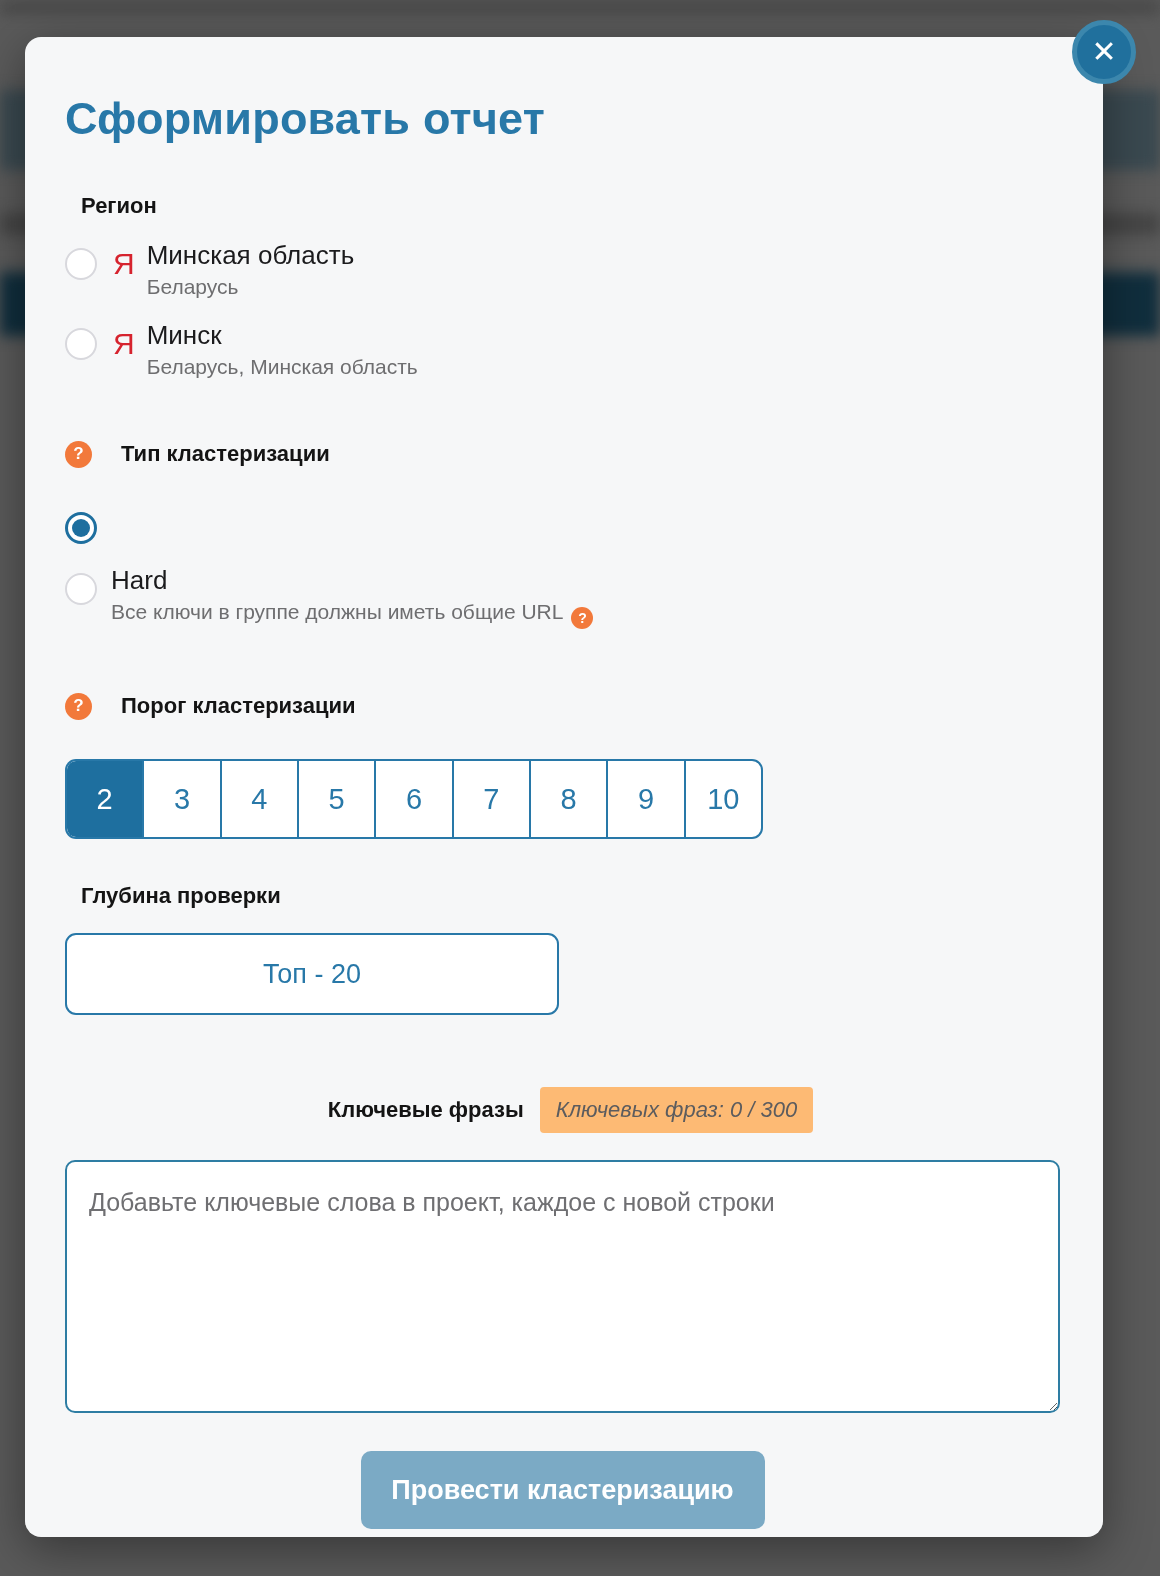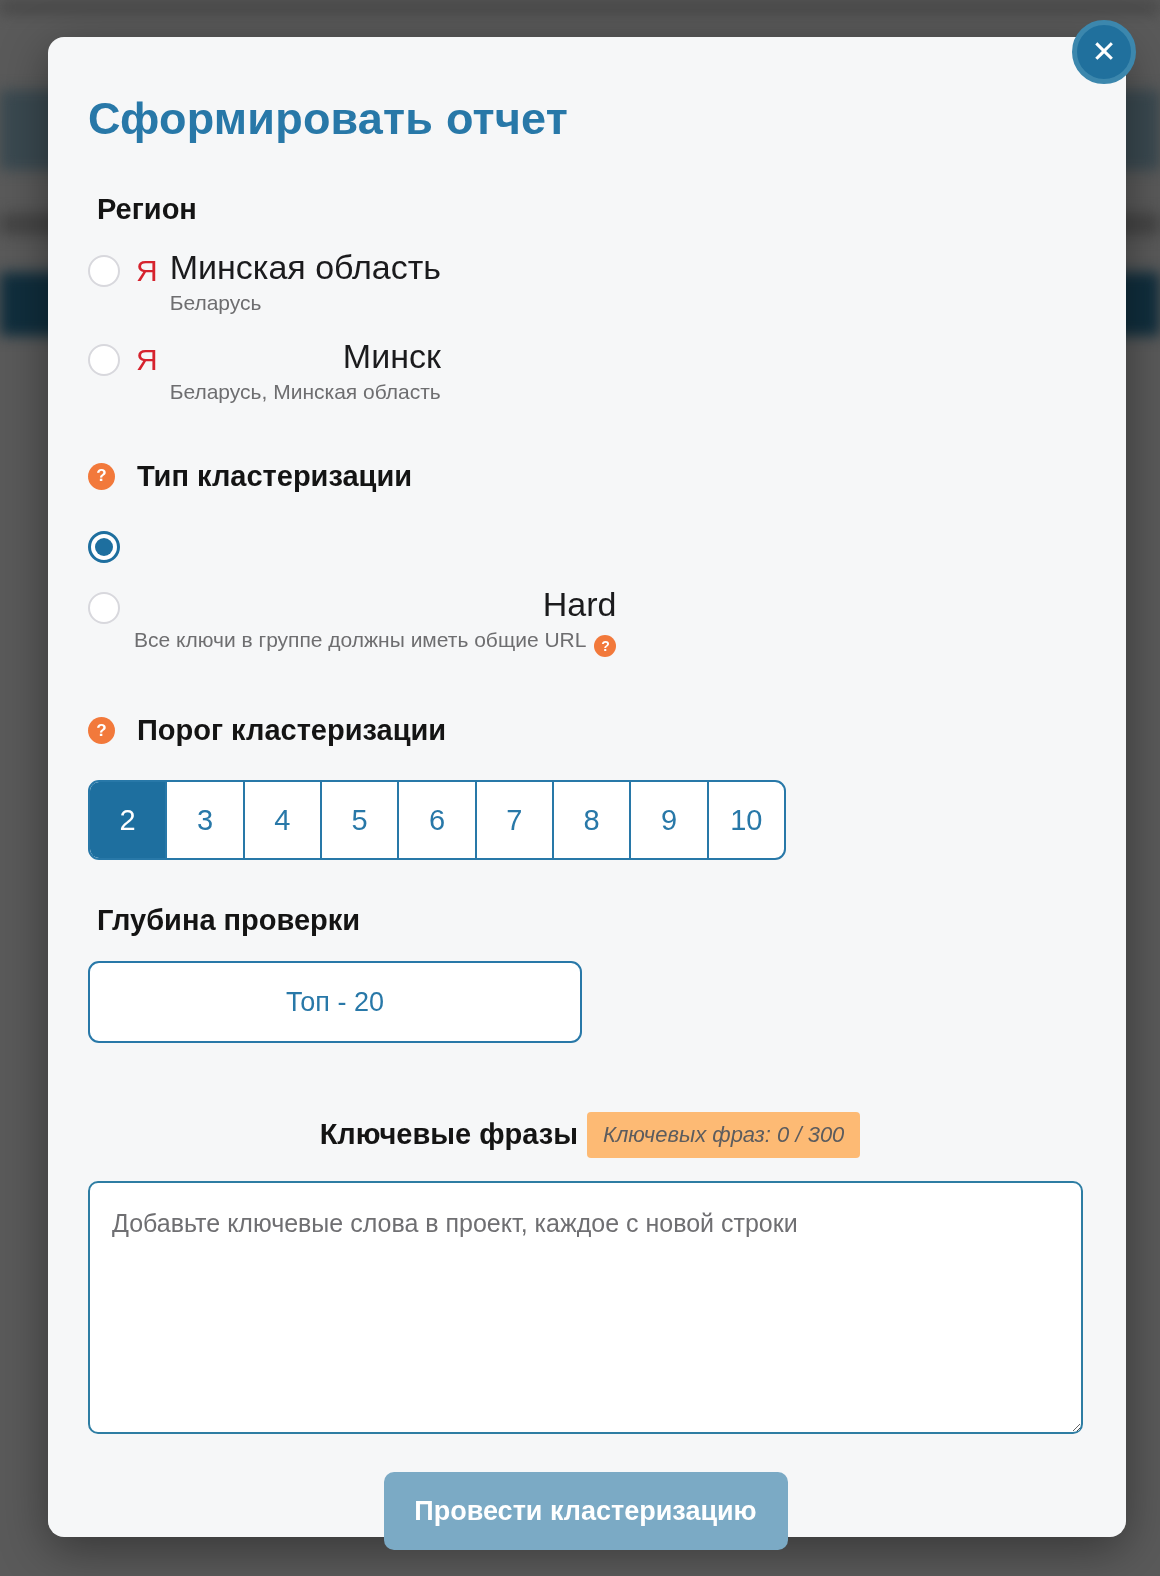--- a/index.html
+++ b/index.html
@@ -14,42 +14,42 @@
   .backdrop{position:absolute;inset:0;background:#5a5a5a;}
   .backdrop .bands{position:absolute;inset:0;filter:blur(7px);}
   .band{position:absolute;left:0;width:100%;}
   .band-top{top:0;height:14px;background:#484848;}
   .band-nav{top:90px;height:80px;background:#3a4950;}
   .band-line{top:213px;height:22px;background:#454545;}
   .band-teal{top:272px;height:64px;background:#102e3d;}
 
   
   .modal{
-    position:absolute;left:48px;top:37px;width:1078px;height:1500px;
+    position:absolute;left:25px;top:37px;width:1078px;height:1500px;
     background:#f6f7f8;border-radius:16px;box-sizing:border-box;
     padding:0 43px 0 40px;
     box-shadow:0 12px 48px rgba(0,0,0,.4);
   }
   .modal-title{
     margin:0;padding-top:56px;
     font-size:45px;font-weight:600;color:#2878a8;letter-spacing:.2px;
   }
 
   .close-btn{
     position:absolute;left:1072px;top:20px;width:64px;height:64px;
     border-radius:50%;background:#20709d;border:5px solid #3c87ad;
     color:#fff;font-size:30px;font-weight:300;line-height:1;
     display:flex;align-items:center;justify-content:center;
     cursor:pointer;box-sizing:border-box;z-index:5;padding:0;
     font-family:inherit;
   }
 
   
   .section-heading{
-    font-size:29px;font-weight:700;color:#141414;margin:9px;
+    font-size:22px;font-weight:700;color:#141414;margin:16px;
   }
   .heading-row{display:flex;align-items:center;gap:13px;}
   .mt-region{margin-top:48px;}
   .mt-type{margin-top:46px;}
   .mt-threshold{margin-top:48px;}
   .mt-depth{margin-top:44px;}
 
   .help-badge{
     width:27px;height:27px;border-radius:50%;background:#f2793b;color:#fff;
     font-size:17px;font-weight:700;display:flex;align-items:center;
@@ -70,21 +70,21 @@
   .radio.checked{border:3px solid #1e6f9f;}
   .radio.checked::after{
     content:"";position:absolute;inset:4px;border-radius:50%;background:#1e6f9f;
   }
   .engine-letter{
     color:#d6232e;font-size:30px;font-weight:500;line-height:1;
     margin:8px 12px 0 16px;flex:0 0 auto;
   }
   .opt-texts{margin-left:0;}
   .radio-row.plain .opt-texts{margin-left:14px;}
-  .opt-label{font-size:34px;color:#1b1b1d;line-height:1.15;text-align:right;}
+  .opt-label{font-size:26px;color:#1b1b1d;line-height:1.15;}
   .opt-sub{font-size:21px;color:#6e6e70;margin-top:3px;line-height:1.2;}
 
   
   .seg-bar{
     display:flex;background:#fff;border:2px solid #2878a8;border-radius:11px;
     overflow:hidden;box-sizing:border-box;
   }
   .threshold-bar{width:698px;height:80px;margin-top:24px;}
   .depth-bar{width:494px;height:82px;margin-top:24px;}
   .seg-cell{

